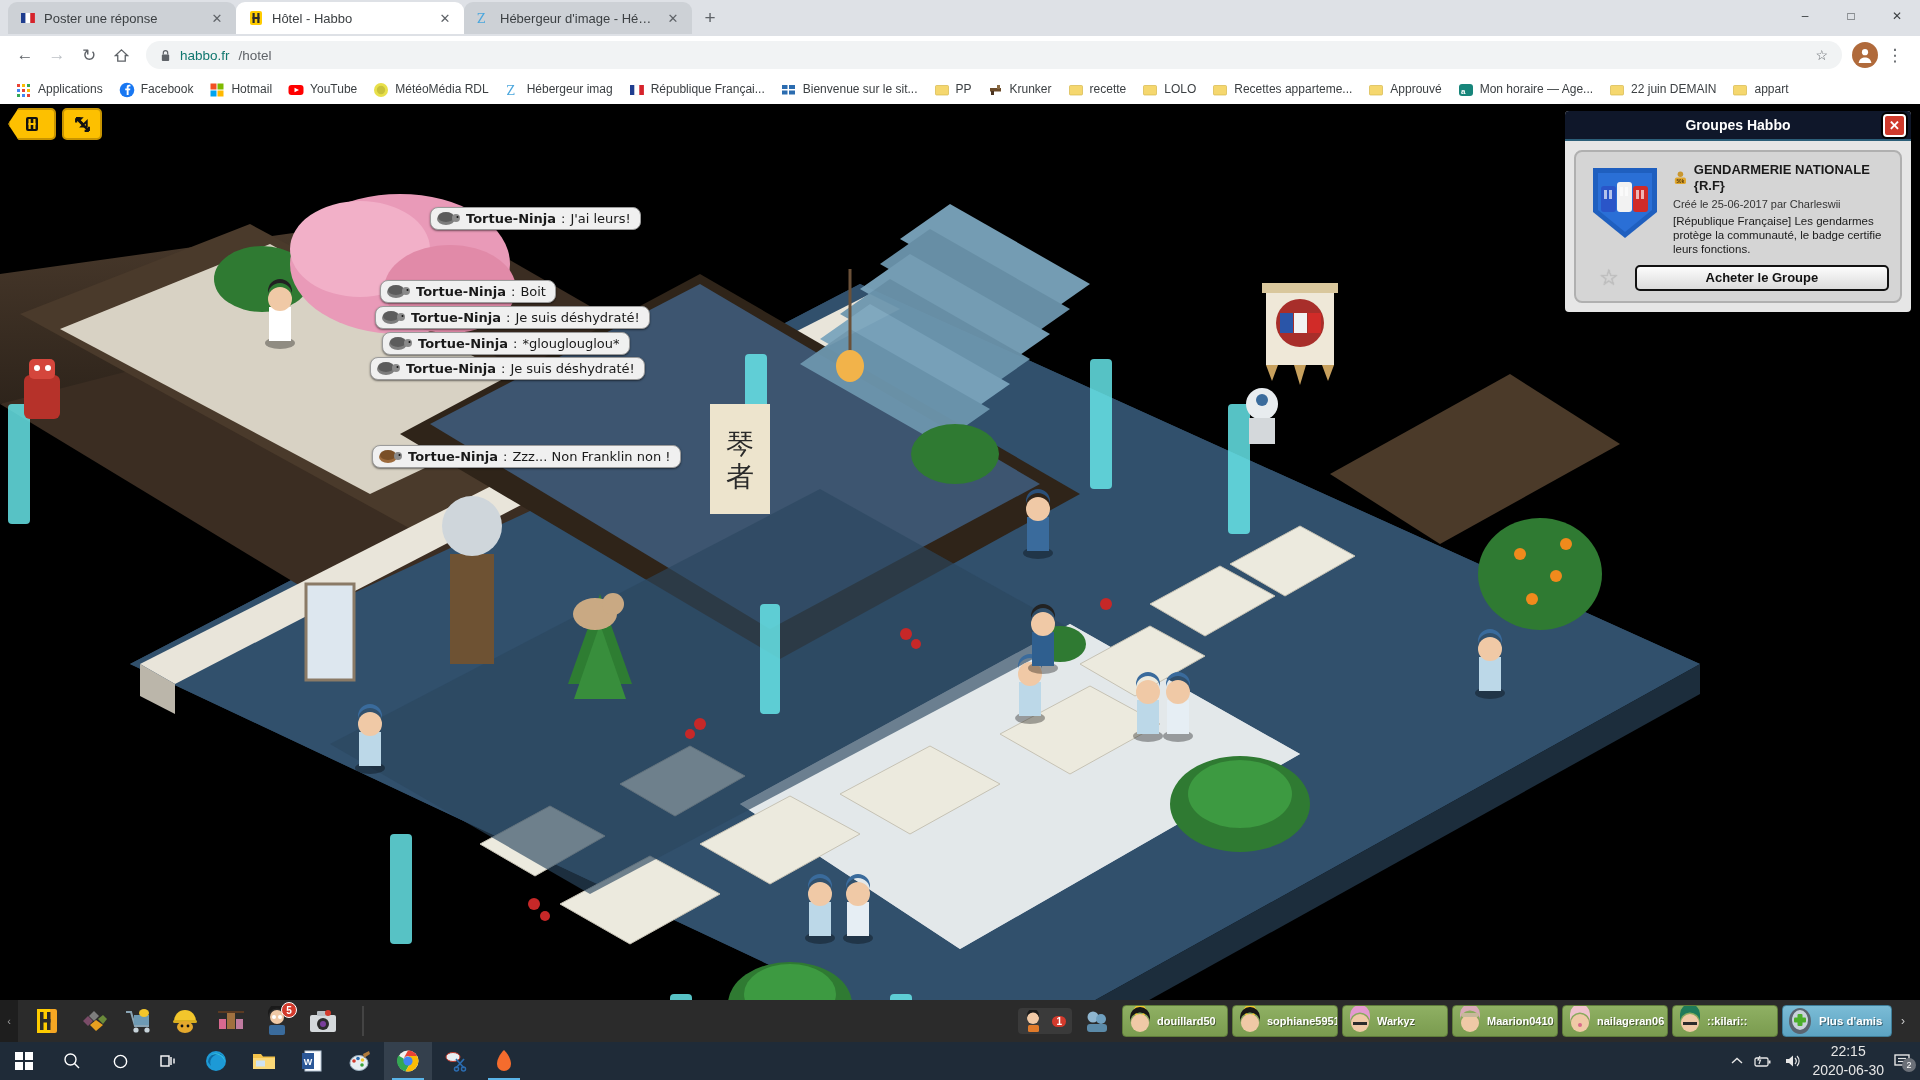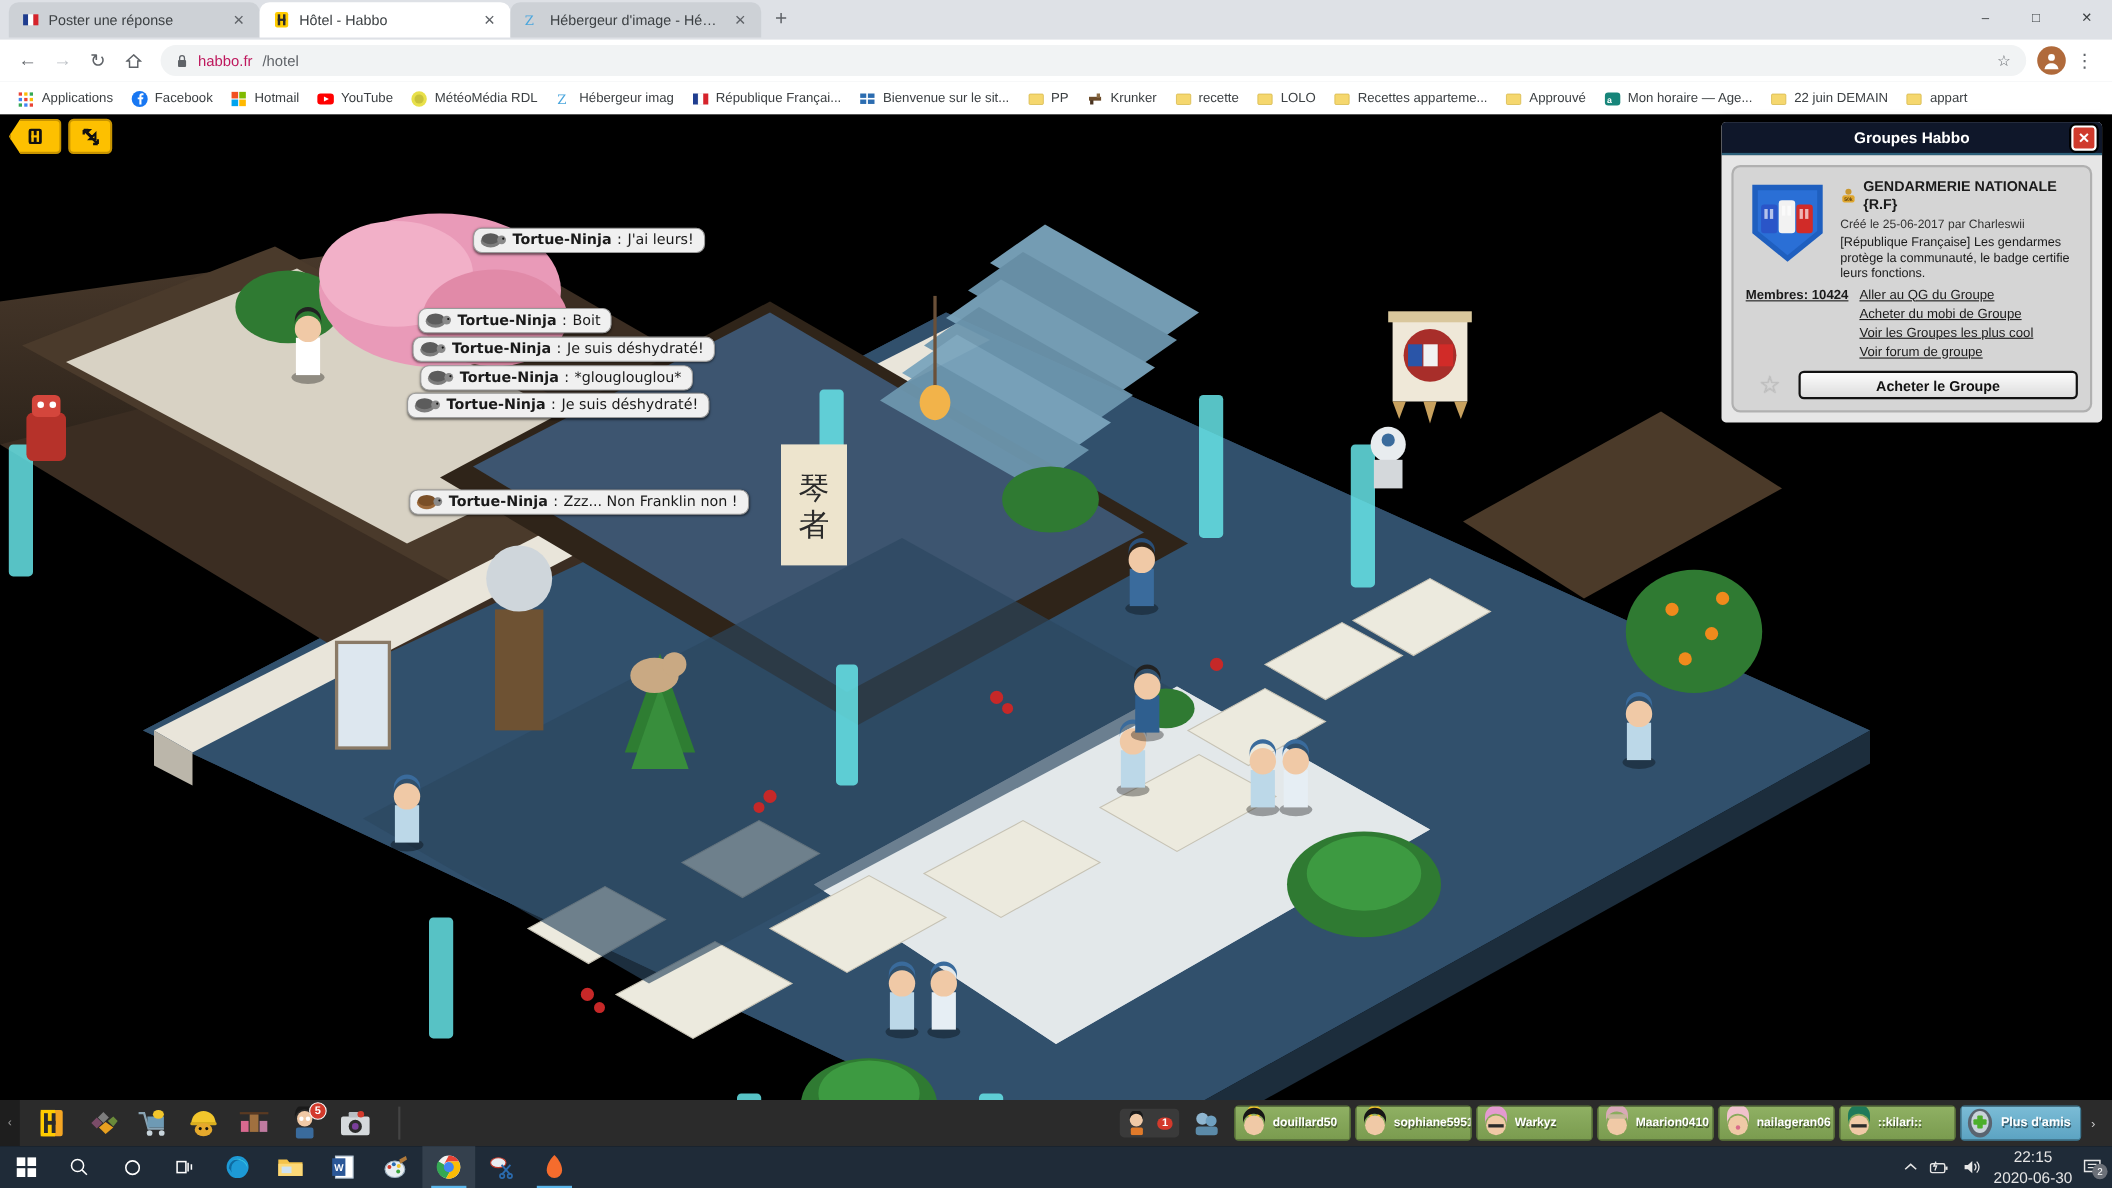--- a/index.html
+++ b/index.html
@@ -29,21 +29,21 @@
   .winctl div { width: 46px; height: 32px; display: flex; align-items: center; justify-content: center; color: #3c4043; font-size: 12px; }
 
   .toolbar { height: 38px; display: flex; align-items: center; gap: 2px; padding: 0 10px; background: #fff; }
   .tb-icon { width: 30px; height: 30px; display: flex; align-items: center; justify-content: center; color: #5f6368; font-size: 17px; border-radius: 50%; }
   .tb-icon.dim { color: #bdc1c6; }
   .omnibox {
     flex: 1; height: 28px; background: #f1f3f4; border-radius: 14px;
     display: flex; align-items: center; gap: 9px; padding: 0 14px; margin: 0 8px;
     font-size: 13.5px; color: #202124;
   }
-  .url-host { color: #be185d; }
+  .url-host { color: #0f766e; }
   .url-path { color: #5f6368; }
   .star { margin-left: auto; color: #5f6368; font-size: 14px; }
   .avatar-btn { width: 26px; height: 26px; border-radius: 50%; background: #b06a3b; display:flex; align-items:center; justify-content:center; }
 
   .bookmarks { height: 32px; background: #fff; display: flex; align-items: center; gap: 0; padding: 0 8px; border-bottom: 1px solid #dadce0; overflow: hidden; }
   .bm { display: flex; align-items: flex-start; gap: 6px; padding: 3px 8px; border-radius: 4px; font-size: 12px; color: #3c4043; white-space: nowrap; flex: none; }
   .bm-ic { width: 16px; height: 16px; flex: none; display: block; }
 
   
   .game { position: absolute; left: 0; top: 104px; width: 1920px; height: 896px; background: #000; overflow: hidden; }
@@ -668,29 +668,20 @@
                 <circle cx="8" cy="4" r="3" fill="#c9972f"></circle>
                   <rect x="2" y="7.5" width="12" height="7" rx="2" fill="#e0a72e"></rect>
                 <text x="8" y="13" font-size="5" text-anchor="middle" fill="#5b3d09" font-family="Liberation Sans, sans-serif" font-weight="bold">50k</text>
               </svg>
               <span>GENDARMERIE NATIONALE {R.F}</span>
             </div>
             <div class="gp-created">Créé le 25-06-2017 par Charleswii</div>
             <div class="gp-desc">[République Française] Les gendarmes protège la communauté, le badge certifie leurs fonctions.</div>
           </div>
         </div>
-        <div class="gp-links-row">
-          <div class="gp-members">Membres: 10424</div>
-          <div class="gp-links">
-            <a href="#">Aller au QG du Groupe</a>
-            <a href="#">Acheter du mobi de Groupe</a>
-            <a href="#">Voir les Groupes les plus cool</a>
-            <a href="#">Voir forum de groupe</a>
-          </div>
-        </div>
         <div class="gp-foot">
           <span class="gp-star">☆</span>
           <div class="gp-quit">Acheter le Groupe</div>
         </div>
       </div>
     </div>
   </div>
 
   <div class="habbo-bar">
     <div class="hb-collapse">‹</div>

